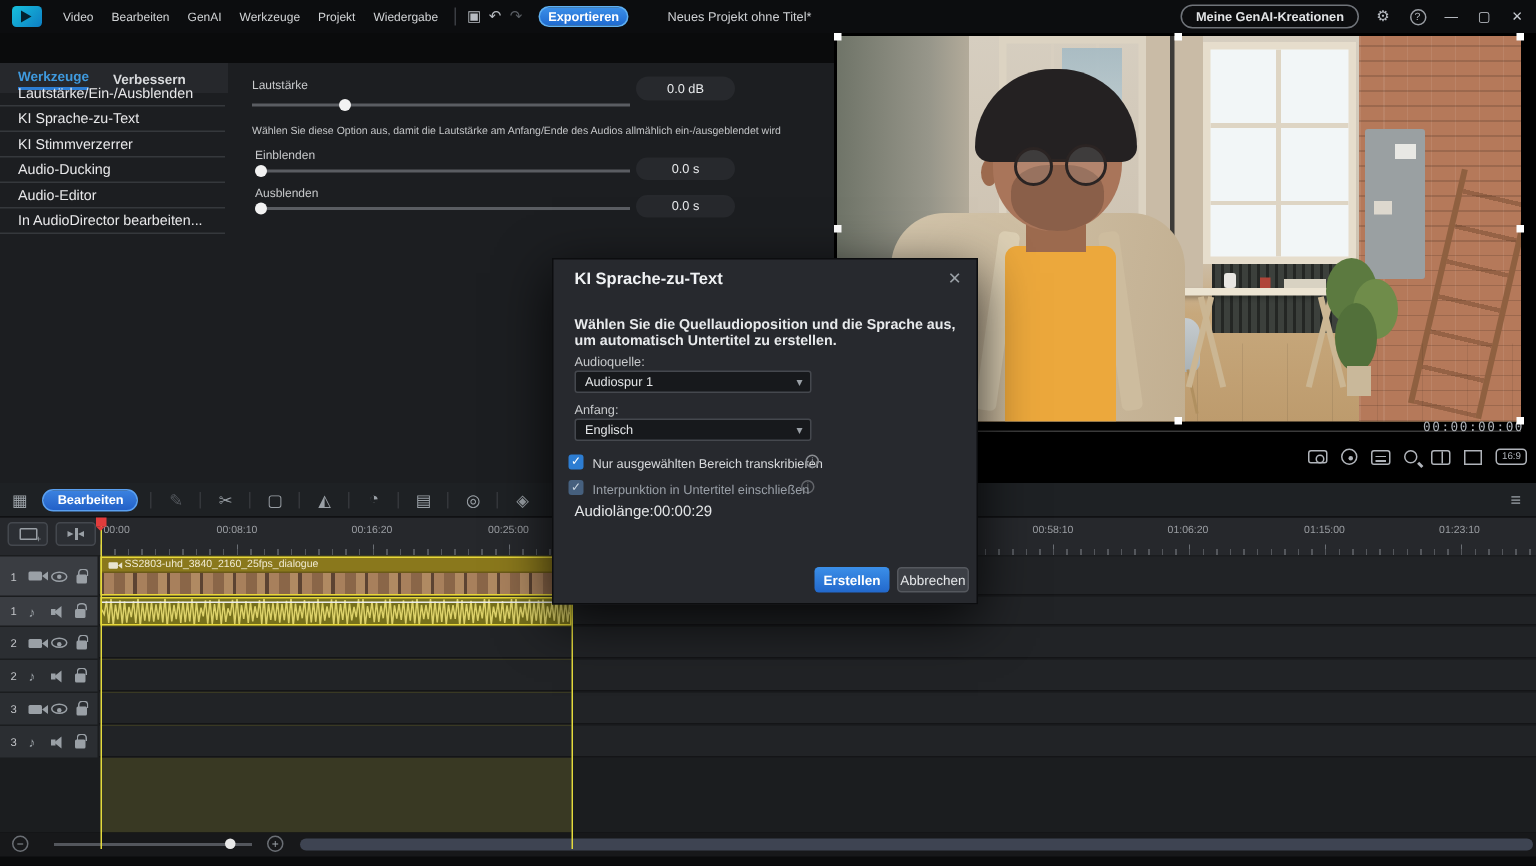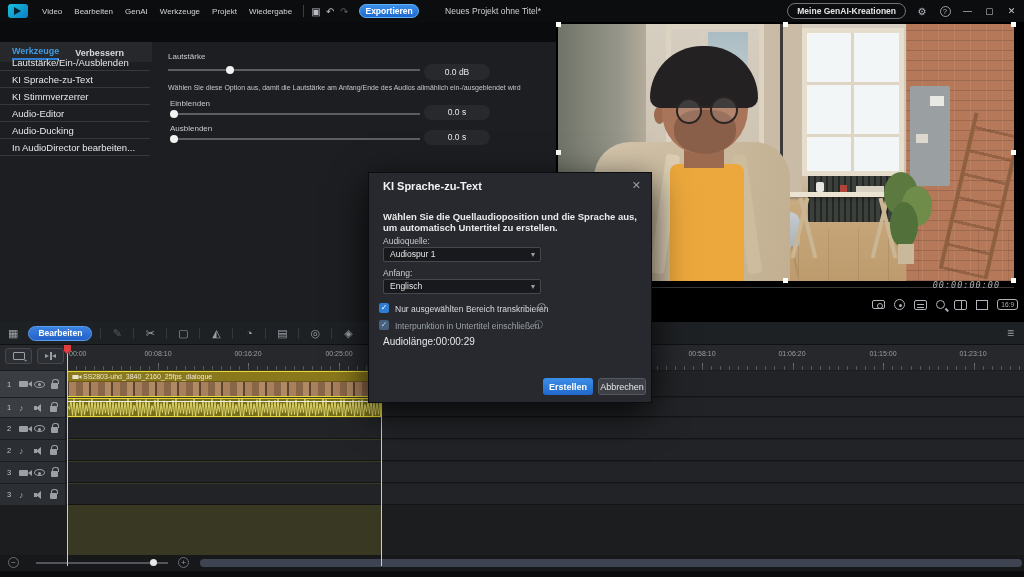--- a/index.html
+++ b/index.html
@@ -86,21 +86,21 @@
   .neck { left:126px; top:108px; width:40px; height:36px; background:#9c6a4e; }
   .face { left:104px; top:38px; width:86px; height:92px; background:#a9755a; border-radius:46% 54% 52% 48%; }
   .beard { left:116px; top:86px; width:62px; height:44px; background:#6b4a38; opacity:.5; border-radius:40% 40% 50% 50%; }
   .beanie { left:92px; top:22px; width:108px; height:62px; background:#242122; border-radius:52px 52px 10px 10px; }
   .ear { left:96px; top:82px; width:11px; height:18px; background:#9c6a4e; border-radius:50%; }
   .glass-l { left:118px; top:74px; width:26px; height:26px; border:2px solid #2b2423; border-radius:50%; background:rgba(255,255,255,.12); }
   .glass-r { left:152px; top:72px; width:28px; height:28px; border:2px solid #2b2423; border-radius:50%; background:rgba(255,255,255,.12); }
   .bridge { left:143px; top:82px; width:10px; height:2px; background:#2b2423; }
   .handle { position:absolute; width:5px; height:5px; background:#fff; z-index:6; }
   .scrub-line { position:absolute; left:2px; right:10px; top:265px; height:1px; background:#3a3a3a; }
-  .timecode { position:absolute; right:24px; top:258px; font-family:"DejaVu Sans Mono", monospace; font-size:8.5px; color:#aeb2b8; letter-spacing:1px;font-style:italic; }
+  .timecode { position:absolute; right:8px; top:258px; font-family:"DejaVu Sans Mono", monospace; font-size:8.5px; color:#aeb2b8; letter-spacing:1px; }
   .pv-icons { position:absolute; right:6px; top:277px; display:flex; align-items:center; gap:9px; }
   .pv-ico { position:relative; color:#b0b4ba; }
   .pv-cam { width:13px; height:9px; border:1px solid #b0b4ba; border-radius:2px; }
   .pv-cam::after { content:""; position:absolute; left:4px; top:1.5px; width:4px; height:4px; border:1px solid #b0b4ba; border-radius:50%; }
   .pv-rec { width:11px; height:11px; border:1px solid #b0b4ba; border-radius:50%; }
   .pv-rec::after { content:""; position:absolute; left:3.5px; top:3.5px; width:3px; height:3px; background:#b0b4ba; border-radius:50%; }
   .pv-list { width:13px; height:10px; border:1px solid #b0b4ba; border-radius:2px; background:linear-gradient(transparent 0 3px,#b0b4ba 3px 4px,transparent 4px 6px,#b0b4ba 6px 7px,transparent 7px); background-size:7px 10px; background-repeat:no-repeat; background-position:2px 0; }
   .pv-zoom { width:9px; height:9px; border:1px solid #b0b4ba; border-radius:50%; }
   .pv-zoom::after { content:""; position:absolute; left:8px; top:8px; width:4px; height:1.5px; background:#b0b4ba; transform:rotate(45deg); }
   .pv-split { width:13px; height:10px; border:1px solid #b0b4ba; border-radius:2px; }
@@ -222,30 +222,30 @@
 
   <section class="left-panel">
     <div class="subtabs" id="subtab-bar">
         <button class="subtab active">Werkzeuge</button>
         <button class="subtab">Verbessern</button>
       </div>
     <div class="tools" id="tools-list">
         <div class="tool-item">Lautstärke/Ein-/Ausblenden</div>
         <div class="tool-item">KI Sprache-zu-Text</div>
         <div class="tool-item">KI Stimmverzerrer</div>
+        <div class="tool-item">Audio-Ducking</div>
         <div class="tool-item">Audio-Editor</div>
-        <div class="tool-item">Audio-Ducking</div>
         <div class="tool-item">In AudioDirector bearbeiten...</div>
       </div>
     <div class="audio-content">
       <span class="sm-label" style="left:16px;top:10px">Lautstärke</span>
       <div class="slider" style="left:16px;top:27px;width:252px">
           <span class="thumb" style="left:58px"></span>
         </div>
-      <div class="value-box" style="left:272px;top:22px">0.0 dB</div>
+      <div class="value-box" style="left:272px;top:9px">0.0 dB</div>
       <div class="hint">Wählen Sie diese Option aus, damit die Lautstärke am Anfang/Ende des Audios allmählich ein-/ausgeblendet wird</div>
       <span class="sm-label" style="left:18px;top:57px">Einblenden</span>
       <div class="slider" style="left:18px;top:71px;width:250px">
           <span class="thumb" style="left:0px"></span>
         </div>
       <div class="value-box" style="left:272px;top:63px;height:15px;line-height:15px">0.0 s</div>
       <span class="sm-label" style="left:18px;top:82px">Ausblenden</span>
       <div class="slider" style="left:18px;top:96px;width:250px">
           <span class="thumb" style="left:0px"></span>
         </div>

